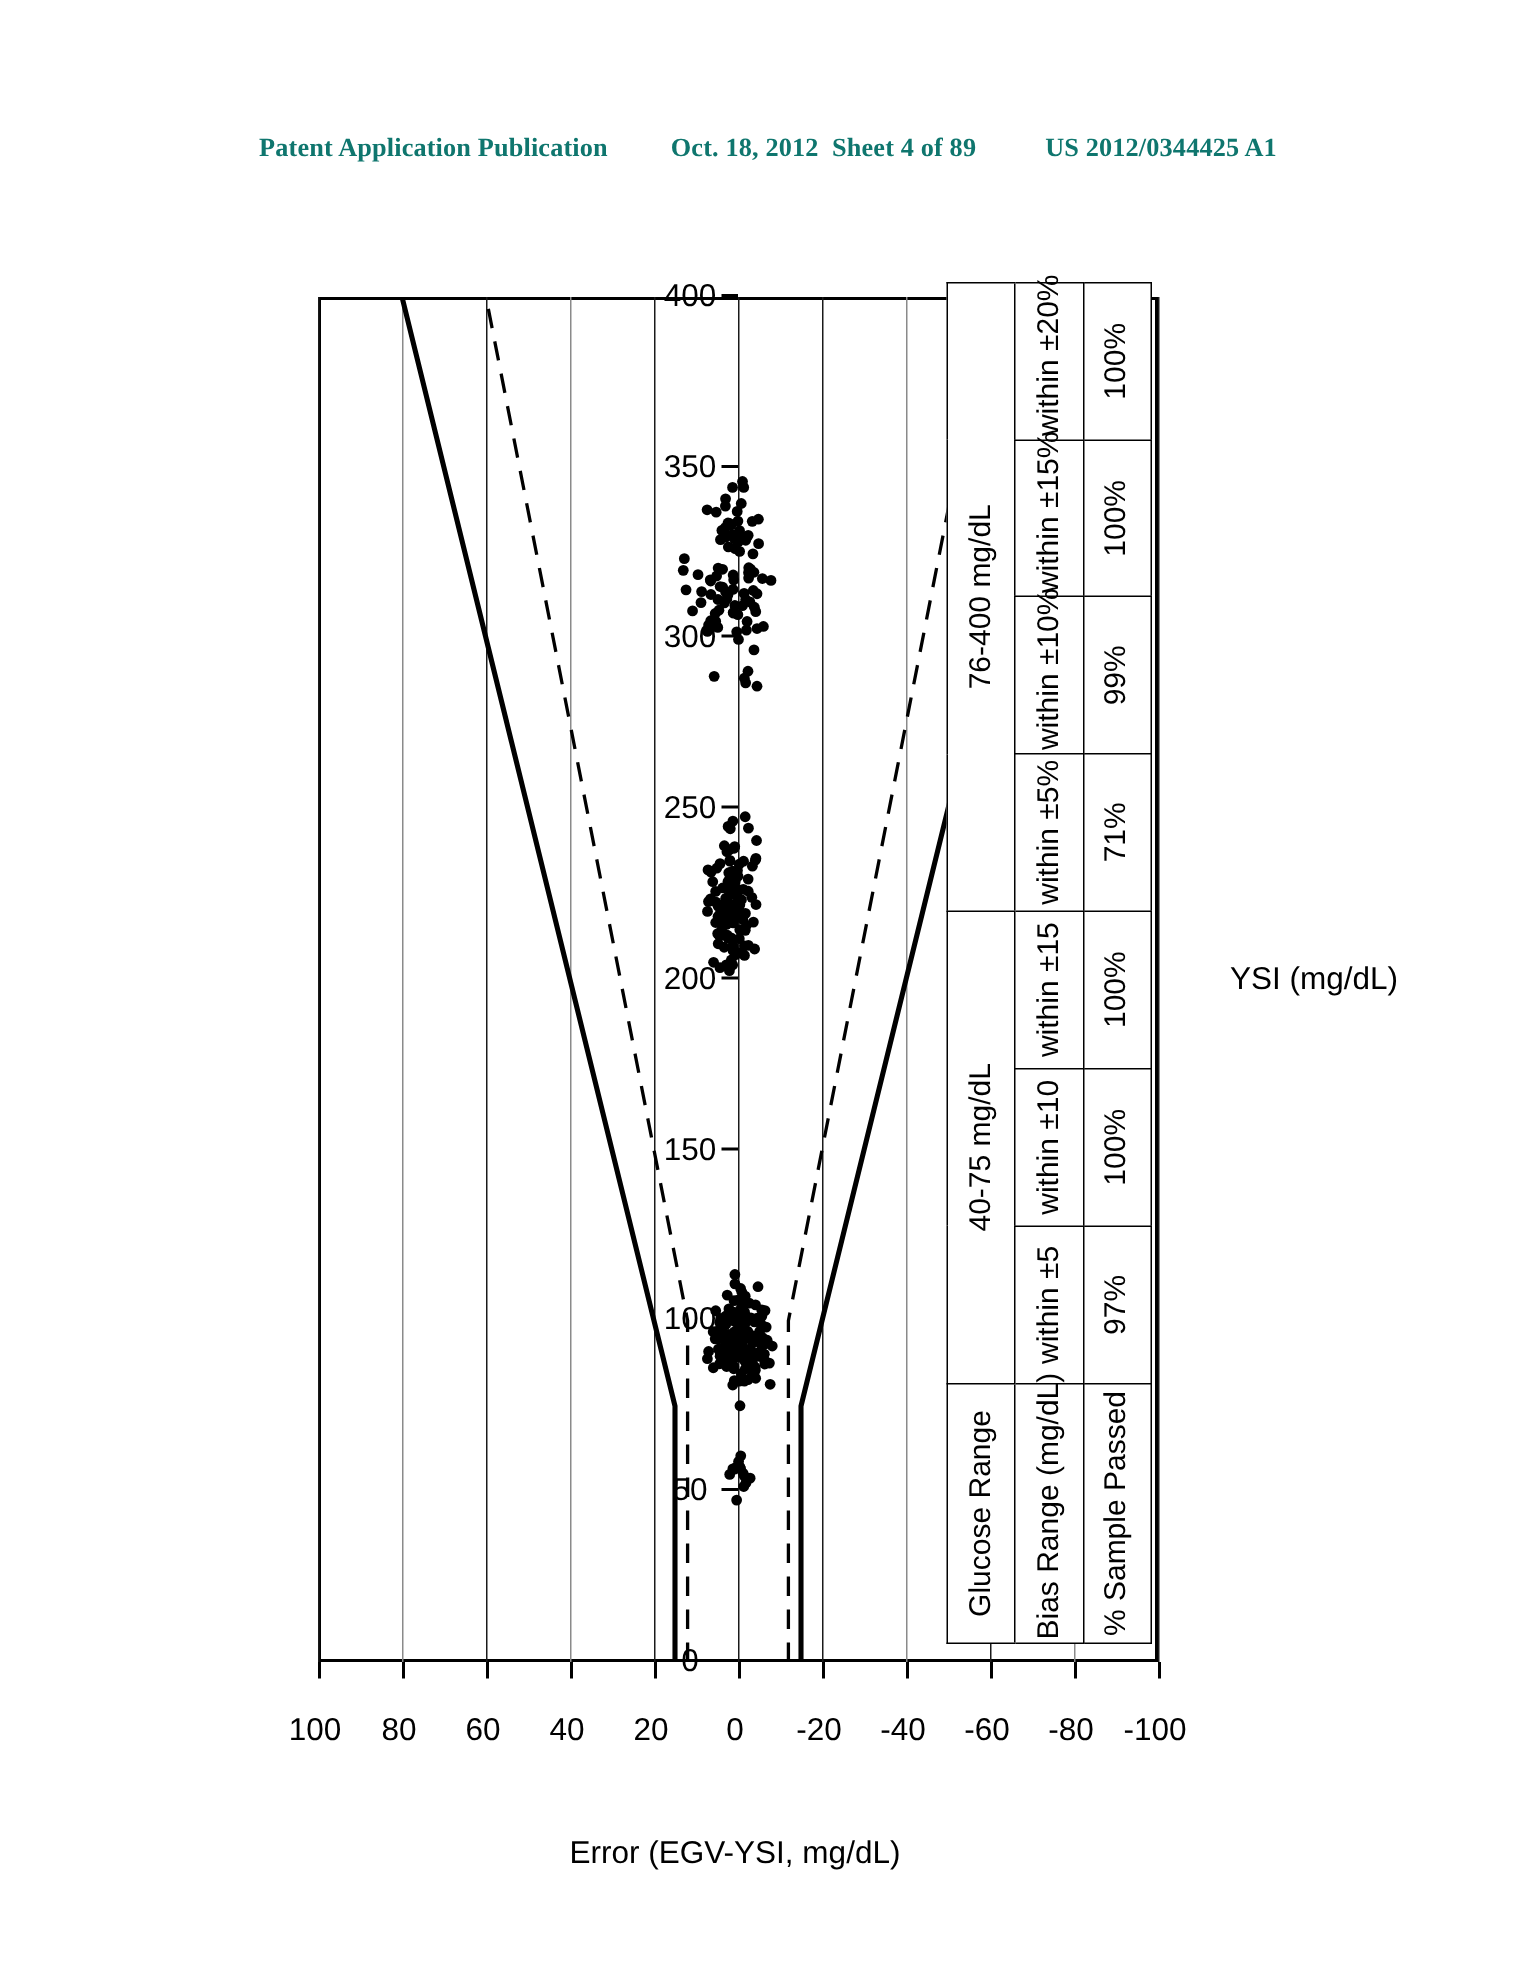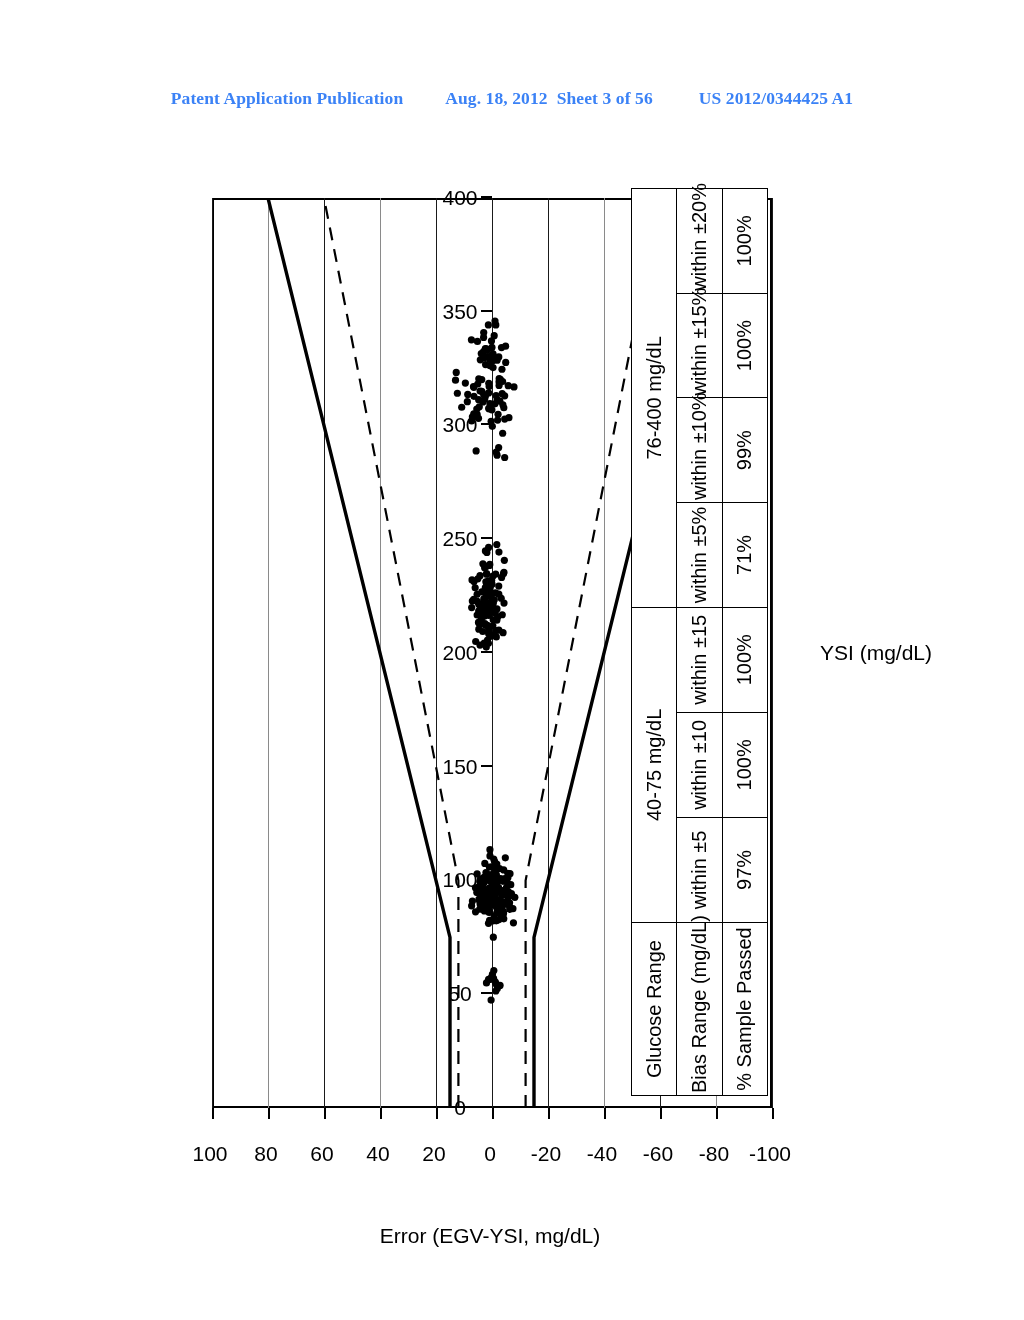--- a/index.html
+++ b/index.html
@@ -7,21 +7,21 @@
     width:1024px;height:1320px;background:#fff;
     font-family:"Liberation Serif", serif;
     position:relative;overflow:hidden;
   }
 
   
   #page-header{
     position:absolute;left:0;top:88px;width:1024px;
     display:flex;justify-content:center;align-items:baseline;
     font-family:"Liberation Serif", serif;
-    font-weight:bold;font-size:17.5px;color:#3b82f6;
+    font-weight:bold;font-size:17.5px;color:#0f766e;
     letter-spacing:.1px;white-space:nowrap;
   }
   #page-header .h-pub{margin-right:42px;}
   #page-header .h-date{margin-right:9px;}
   #page-header .h-sheet{margin-right:46px;}
 
   
   
   #figure-stage{
     position:absolute;left:0;top:0;width:1024px;height:1320px;
@@ -101,22 +101,22 @@
   table.fig-table tr.r-head td{border-bottom:1.4px dotted #3a3a3a;}
   table.fig-table td.rowlab{font-size:20px;}
   table.fig-table td.grouphead{font-size:20px;}
   table.fig-table td.dotted-b{border-bottom:1.4px dotted #3a3a3a;}
 </style>
 </head>
 <body>
 
 <div id="page-header">
   <span class="h-pub">Patent Application Publication</span>
-  <span class="h-date">Aug. 18, 2012</span>
-  <span class="h-sheet">Sheet 3 of 56</span>
+  <span class="h-date">Oct. 18, 2012</span>
+  <span class="h-sheet">Sheet 4 of 89</span>
   <span class="h-num">US 2012/0344425 A1</span>
 </div>
 
 <div id="figure-stage">
 
   <div id="chart-rot" class="rot">
     <div id="plot-frame"></div>
     <div id="grid-layer">
         <div class="gridline" style="top: 0px;"></div>
         <div class="gridline light" style="top: 56px;"></div>

